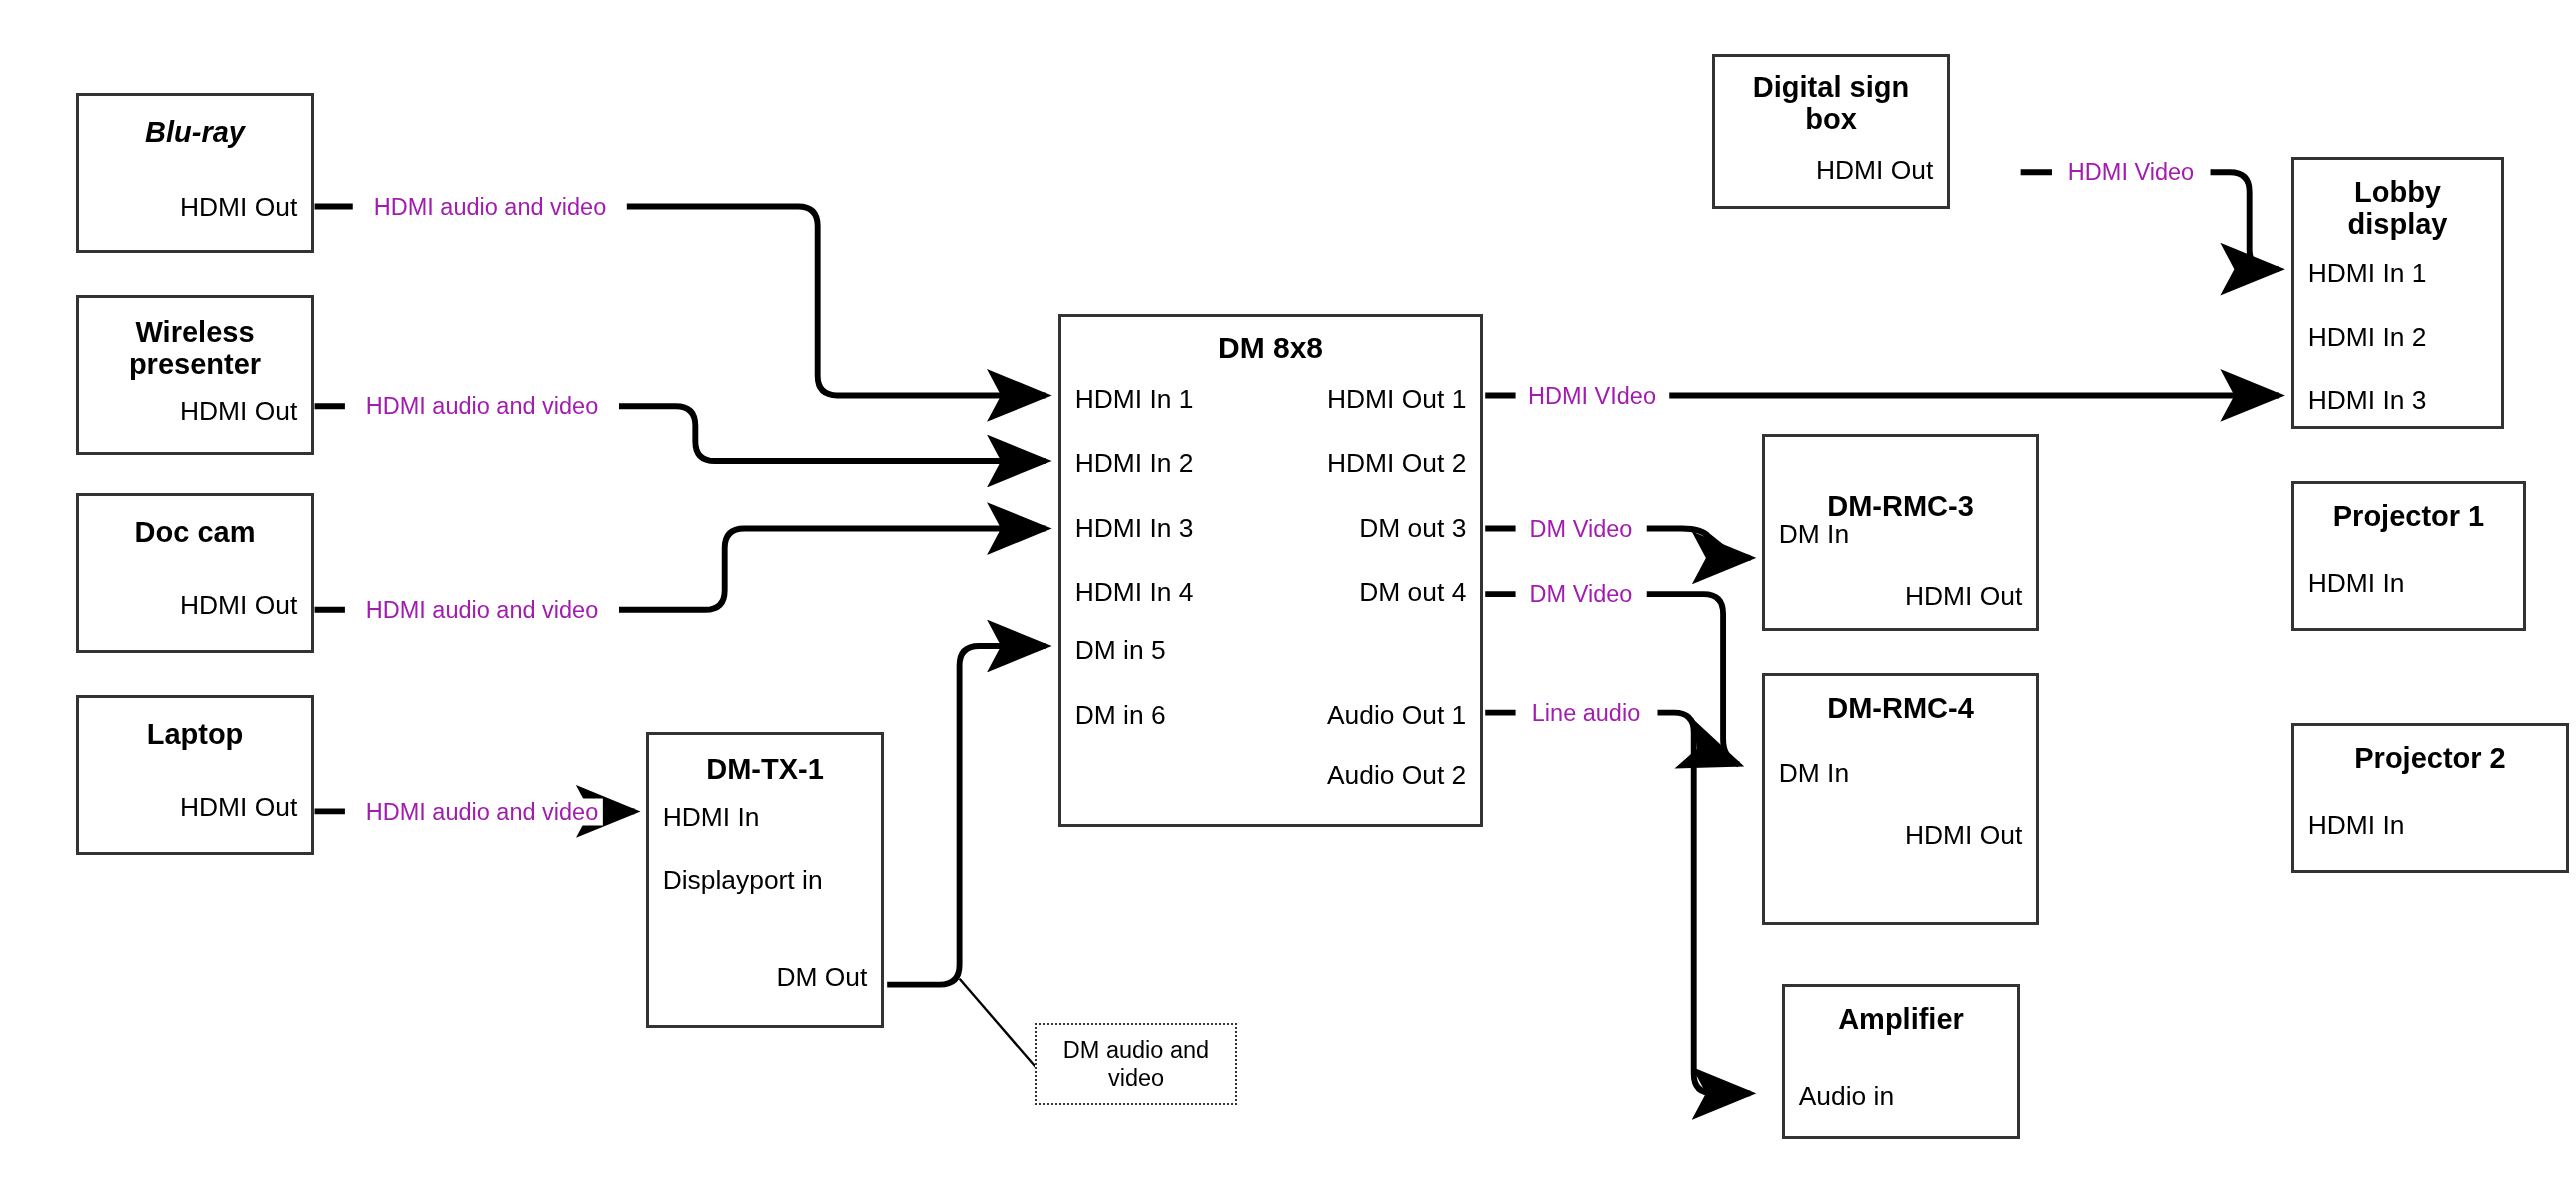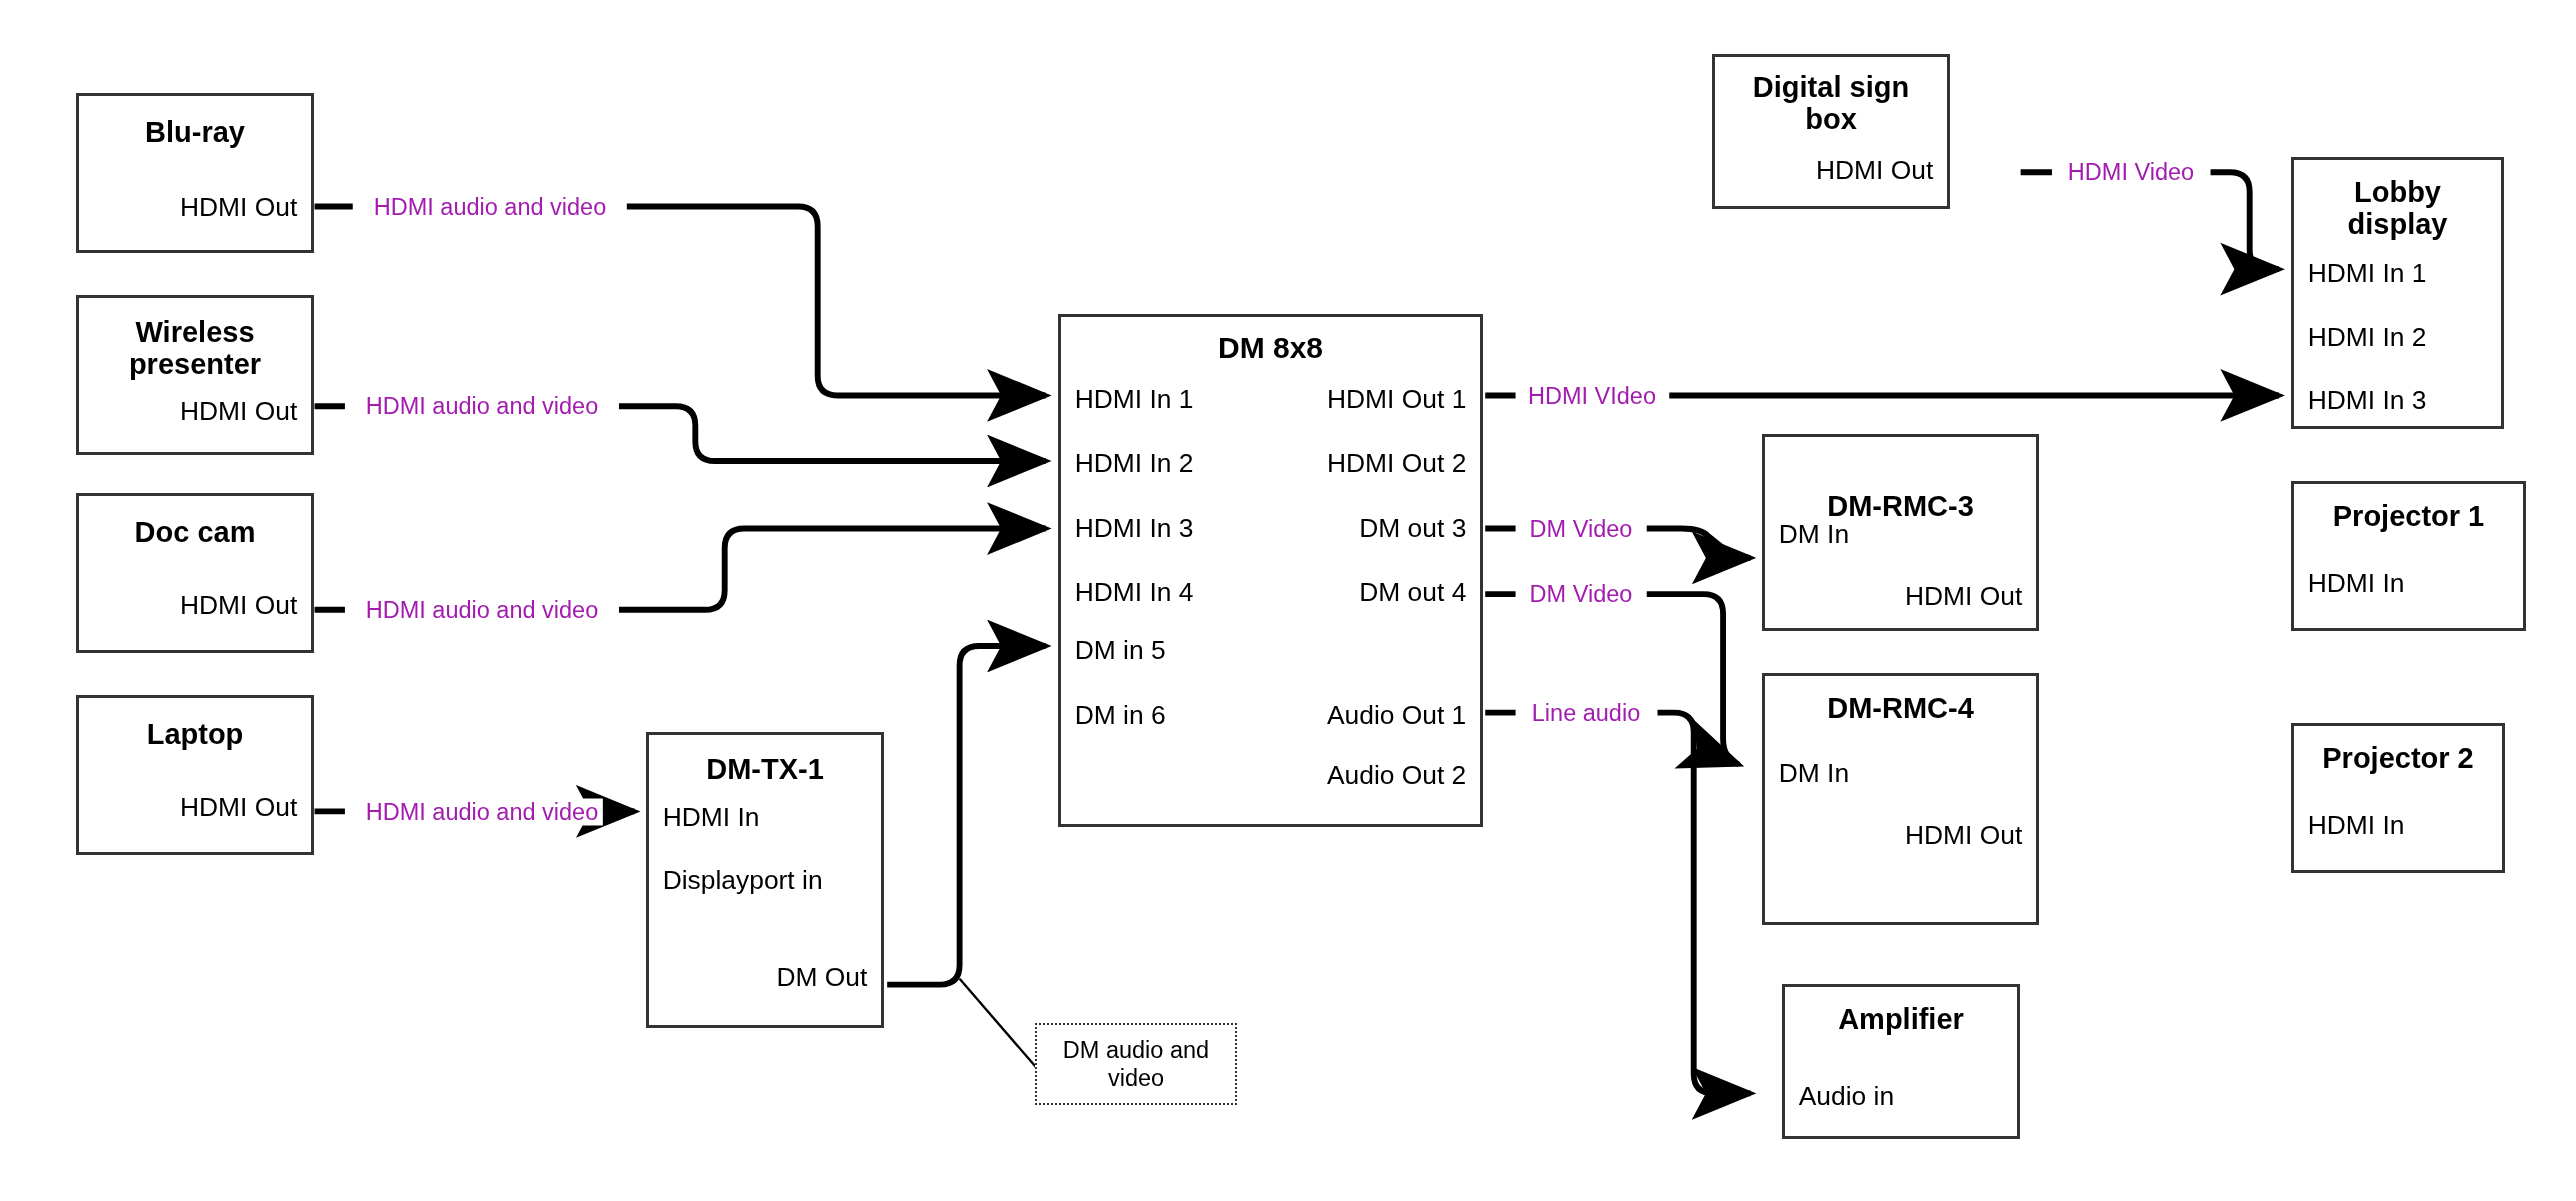--- a/index.html
+++ b/index.html
@@ -45,21 +45,21 @@
 
       <path d="M1517,607 L1548,607 M1682,607 L1740,607 Q1760,607 1760,627 L1760,755 Q1760,775 1776,781" marker-end="url(#ah)"></path>
 
       <path d="M1517,728 L1548,728 M1693,728 L1710,728 Q1730,728 1730,748 L1730,1097 Q1730,1117 1750,1117 L1788,1117" marker-end="url(#ah)"></path>
     </g>
 
     <path d="M980,1000 L1063,1096" fill="none" stroke="#000000" stroke-width="2.4"></path>
   </svg>
 
   <div class="node" style="left:76px;top:93px;width:238px;height:160px;">
-    <div class="ttl" style="top:19.6px;font-size:29px;">Blu-ray</div>
+    <div class="ttl" style="top:19.6px;font-size:29px;font-style:italic;">Blu-ray</div>
     <div class="port r" style="right:13.7px;top:96px;font-size:26.4px;">HDMI Out</div>
   </div>
 
   <div class="node" style="left:76px;top:295px;width:238px;height:160px;">
     <div class="ttl" style="top:17.6px;font-size:29px;padding:0 31px;">Wireless presenter</div>
     <div class="port r" style="right:13.7px;top:98px;font-size:26.4px;">HDMI Out</div>
   </div>
 
   <div class="node" style="left:76px;top:493px;width:238px;height:160px;">
     <div class="ttl" style="top:19.6px;font-size:29px;">Doc cam</div>
@@ -116,21 +116,21 @@
     <div class="ttl" style="top:15.7px;font-size:29px;">DM-RMC-4</div>
     <div class="port l" style="left:13.7px;top:82px;font-size:26.4px;">DM In</div>
     <div class="port r" style="right:13.7px;top:144px;font-size:26.4px;">HDMI Out</div>
   </div>
 
   <div class="node" style="left:2291px;top:481px;width:235px;height:150px;">
     <div class="ttl" style="top:15.7px;font-size:29px;">Projector 1</div>
     <div class="port l" style="left:13.7px;top:84px;font-size:26.4px;">HDMI In</div>
   </div>
 
-  <div class="node" style="left:2291px;top:723px;width:214px;height:150px;">
+  <div class="node" style="left:2291px;top:723px;width:278px;height:150px;">
     <div class="ttl" style="top:15.7px;font-size:29px;">Projector 2</div>
     <div class="port l" style="left:13.7px;top:84px;font-size:26.4px;">HDMI In</div>
   </div>
 
   <div class="node" style="left:1782px;top:984px;width:238px;height:155px;">
     <div class="ttl" style="top:15.7px;font-size:29px;">Amplifier</div>
     <div class="port l" style="left:13.7px;top:94px;font-size:26.4px;">Audio in</div>
   </div>
 
   <div class="wlabel" style="left:490px;top:207px;font-size:23.5px;">HDMI audio and video</div>

